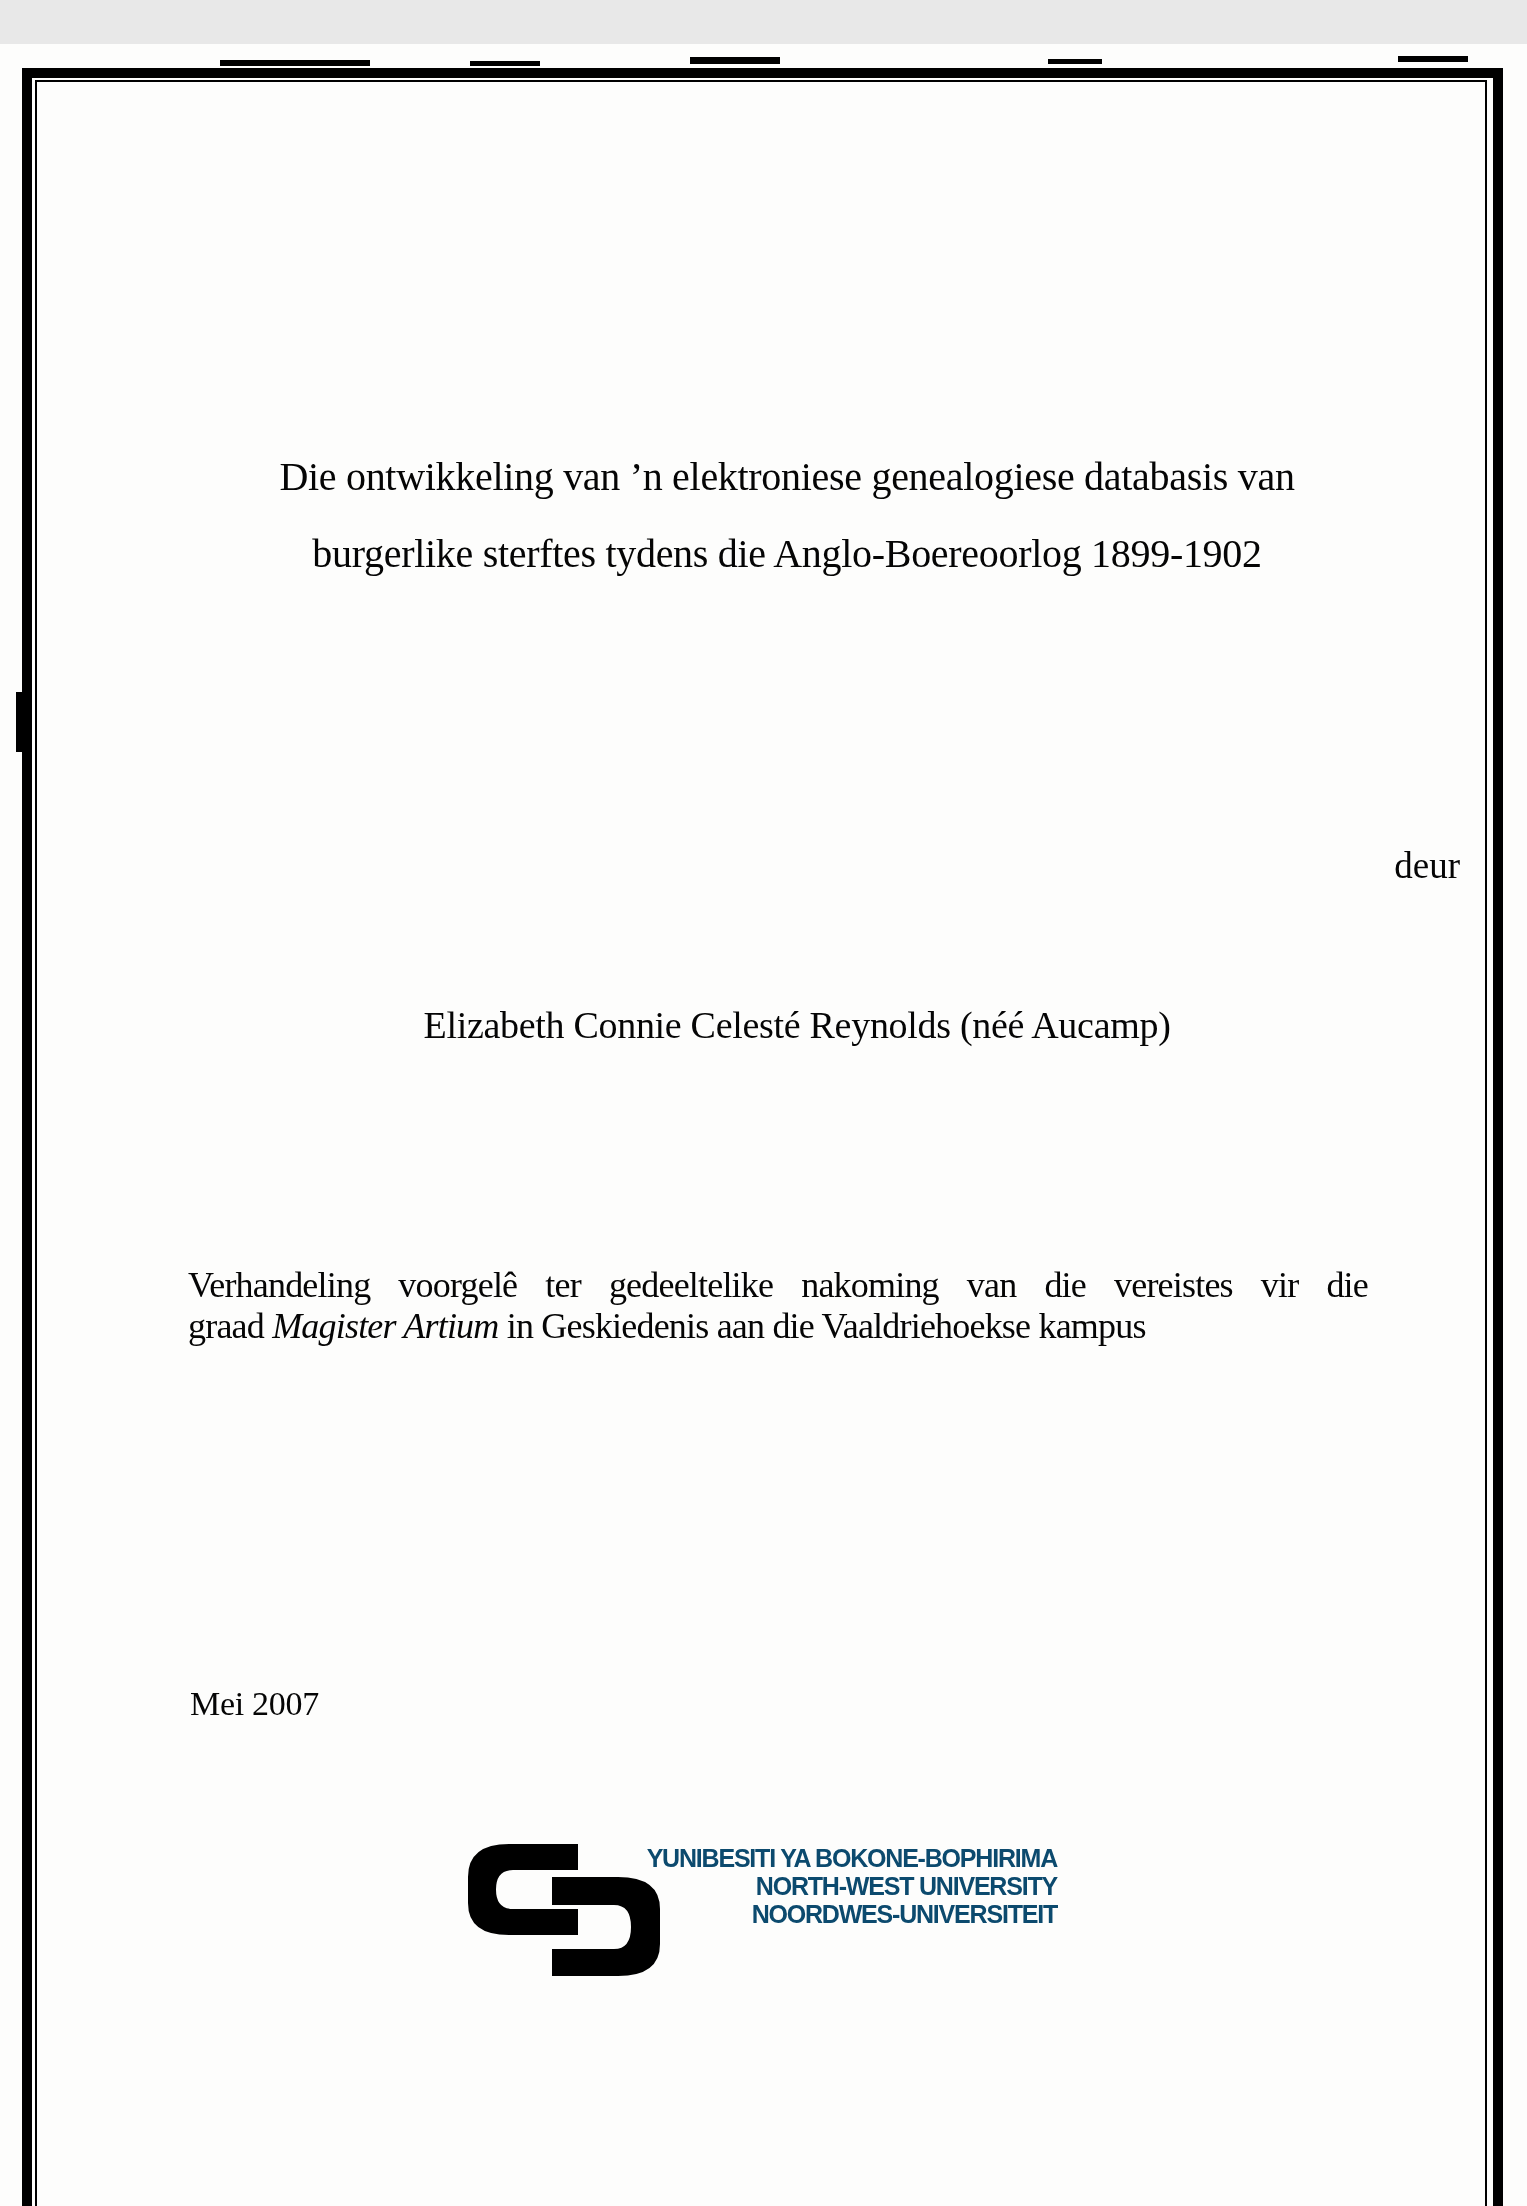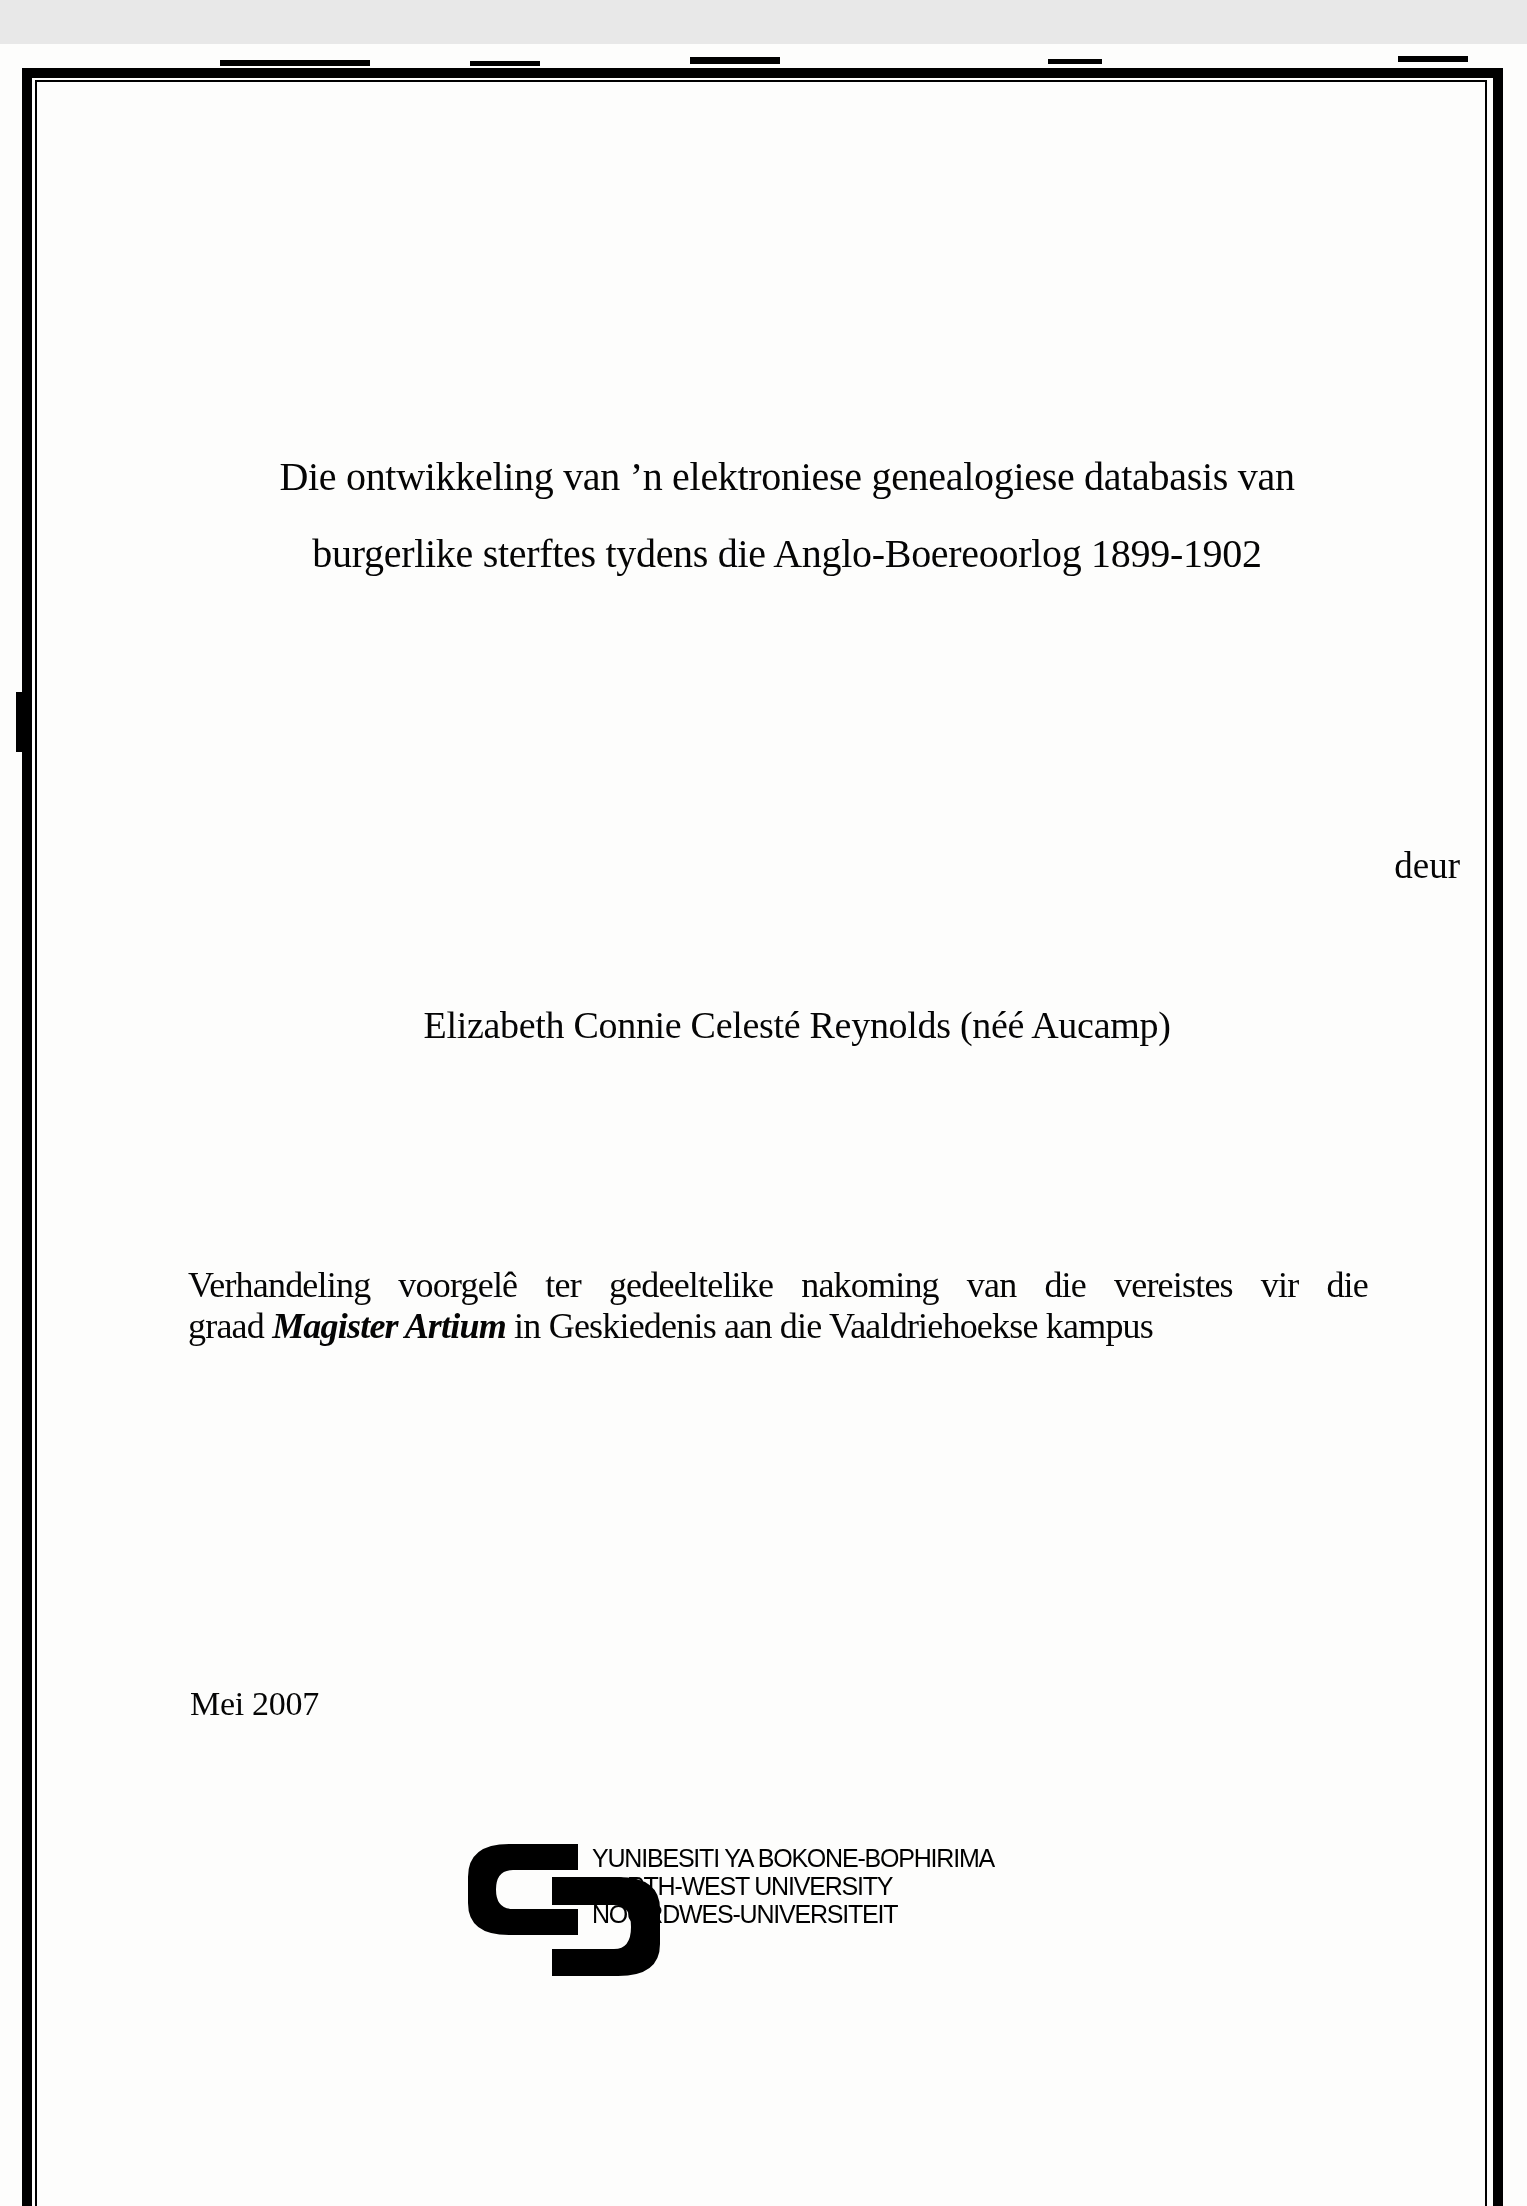--- a/index.html
+++ b/index.html
@@ -76,29 +76,30 @@
     position: absolute;
     left: 465px; top: 1797px; width: 640px; height: 160px;
   }
   .logo-mark {
     position: absolute;
     left: 0; top: 0;
   }
   .logo-text {
     position: absolute;
     left: 127px; top: 3px; width: 465px;
+    text-align: right;
     font-family: "Liberation Sans", sans-serif;
-    font-weight: normal;
+    font-weight: bold;
     font-size: 25px;
     line-height: 28px;
     letter-spacing: -1.2px;
-    color: #000000;
+    color: #0c4a6e;
     white-space: nowrap;
   }
-  .it { font-style: italic; font-weight: bold; }
+  .it { font-style: italic; }
 </style>
 </head>
 <body>
 
 <div class="page">
 
   <div class="frame-outer"></div>
   <div class="frame-inner"></div>
 
   <div class="mark" style="left:220px;top:16px;width:150px;height:6px;"></div>

